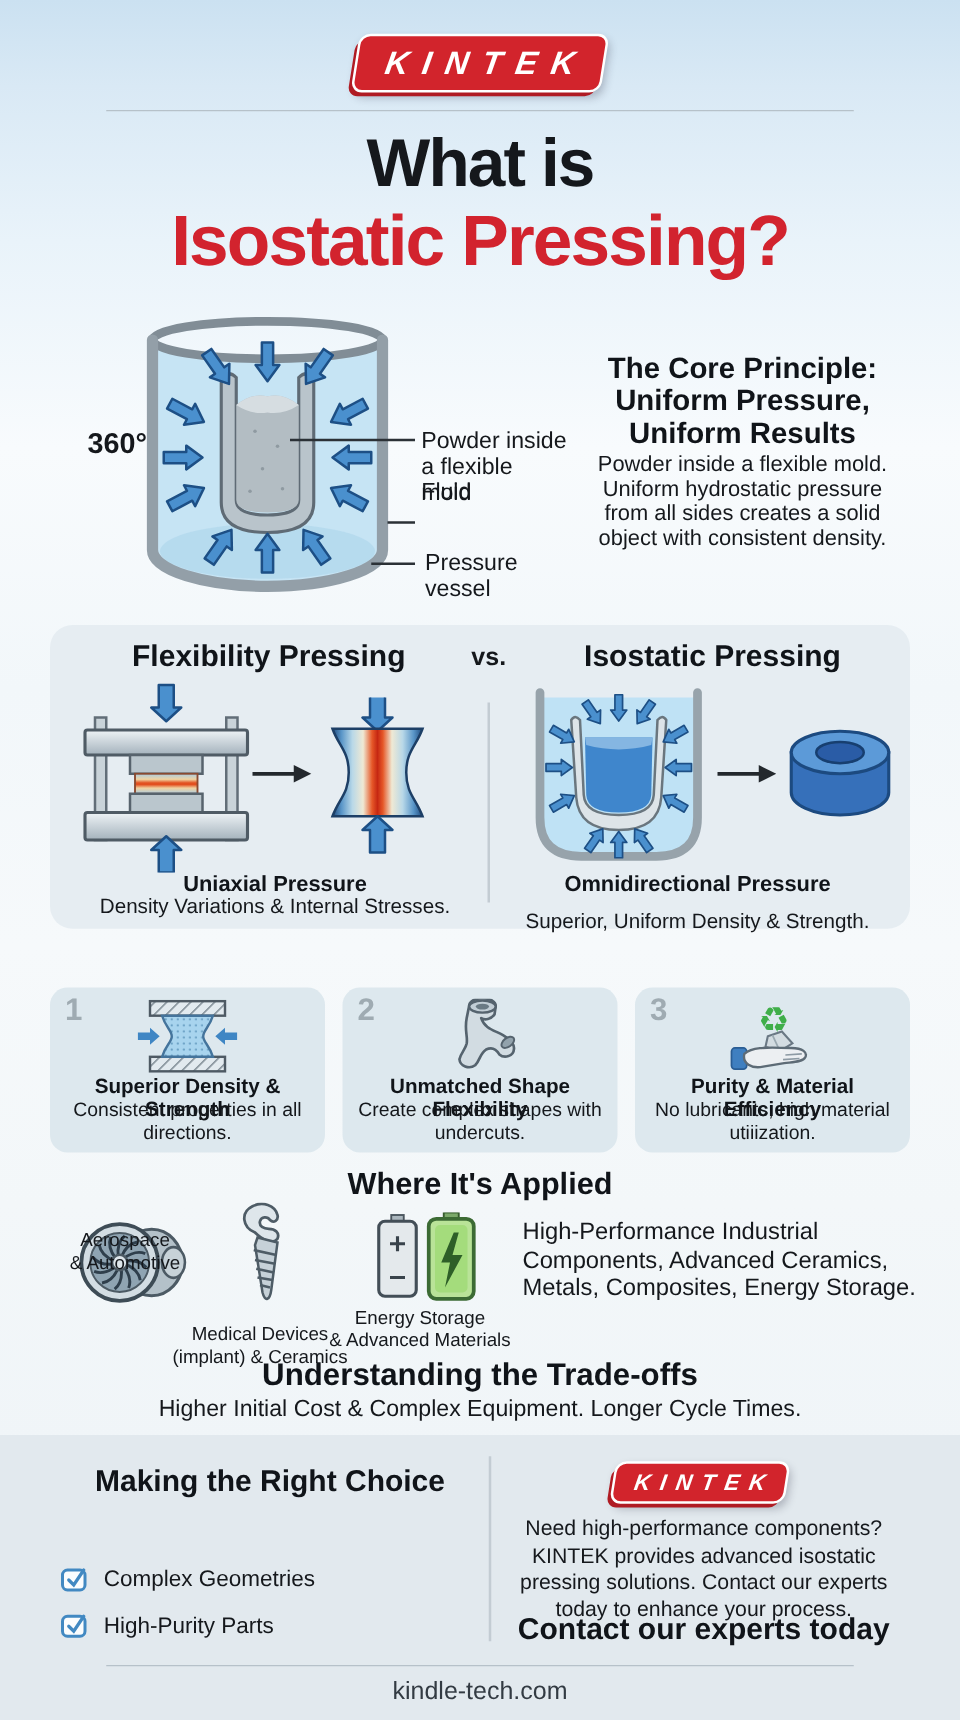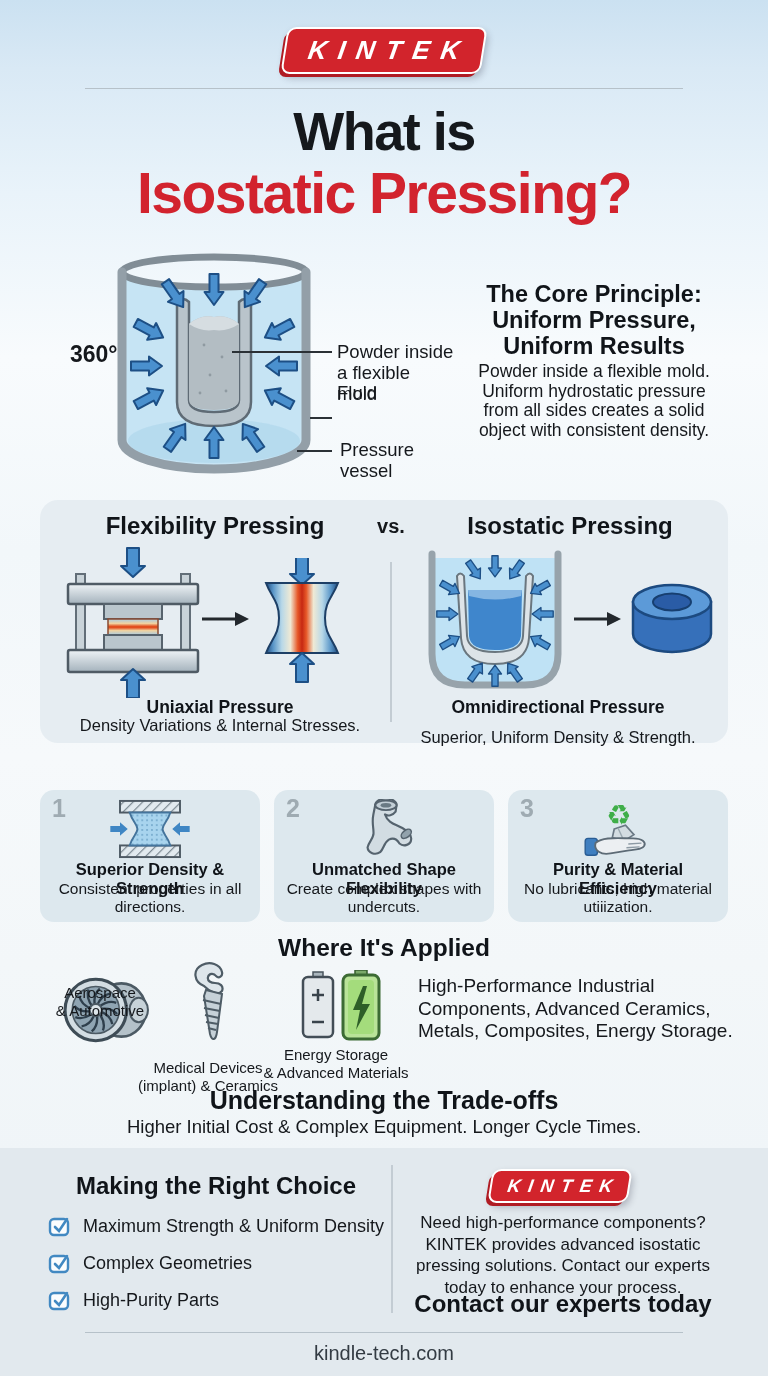--- a/index.html
+++ b/index.html
@@ -345,27 +345,20 @@
 Components, Advanced Ceramics,
 Metals, Composites, Energy Storage.</div>
 
   <div class="abs ctr trade-head" style="left:0;top:1086px;">Understanding the Trade-offs</div>
   <div class="abs ctr trade-body" style="left:0;top:1116px;">Higher Initial Cost &amp; Complex Equipment. Longer Cycle Times.</div>
 
   <div class="abs bottom-panel"></div>
 
   <div class="abs ctr choice-head" style="left:40px;top:1172px;width:352px;">Making the Right Choice</div>
 
-  <div class="abs check-row" style="left:48px;top:1215px;">
-    <svg width="23" height="23" viewBox="0 0 23 23">
-      <rect x="2" y="4" width="18" height="16" rx="4" fill="#fbfdfe" stroke="#4289c2" stroke-width="2.4"></rect>
-      <path d="M7,12 L11,16 L19,4" stroke="#4289c2" stroke-width="2.6" fill="none" stroke-linecap="round"></path>
-    </svg>
-    <span class="check-label">Maximum Strength &amp; Uniform Density</span>
-  </div>
   <div class="abs check-row" style="left:48px;top:1252px;">
     <svg width="23" height="23" viewBox="0 0 23 23">
       <rect x="2" y="4" width="18" height="16" rx="4" fill="#fbfdfe" stroke="#4289c2" stroke-width="2.4"></rect>
       <path d="M7,12 L11,16 L19,4" stroke="#4289c2" stroke-width="2.6" fill="none" stroke-linecap="round"></path>
     </svg>
     <span class="check-label">Complex Geometries</span>
   </div>
   <div class="abs check-row" style="left:48px;top:1289px;">
     <svg width="23" height="23" viewBox="0 0 23 23">
       <rect x="2" y="4" width="18" height="16" rx="4" fill="#fbfdfe" stroke="#4289c2" stroke-width="2.4"></rect>

